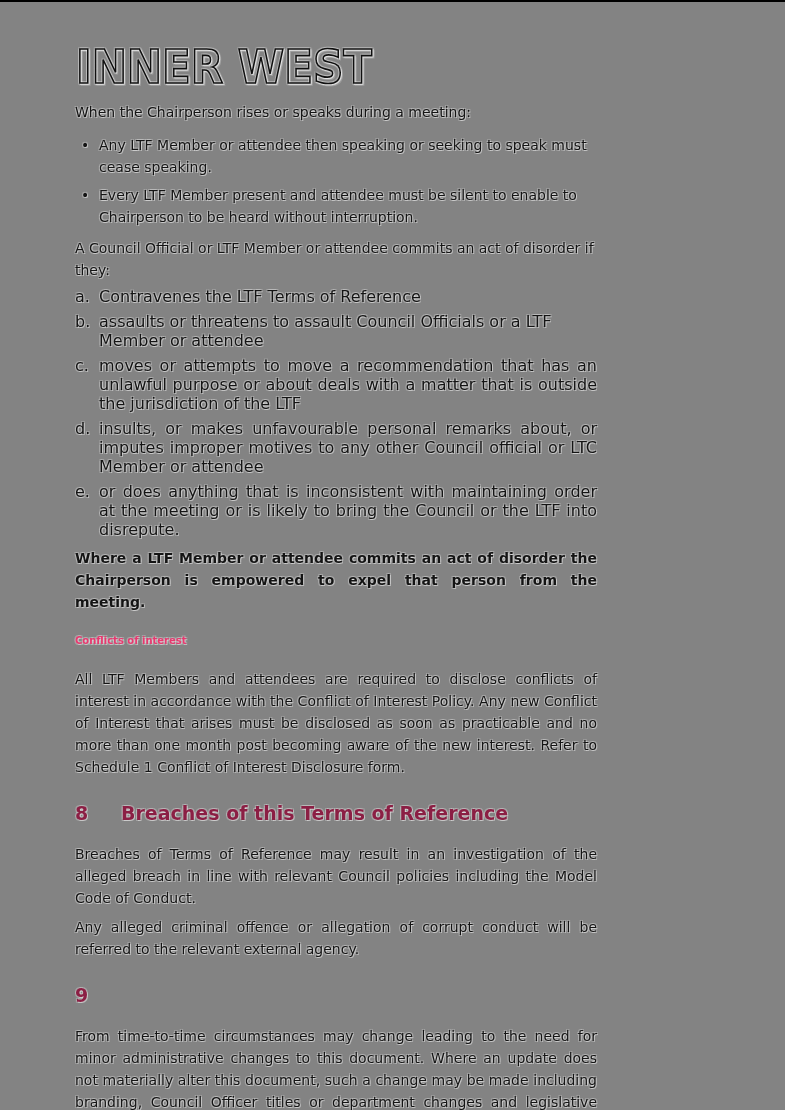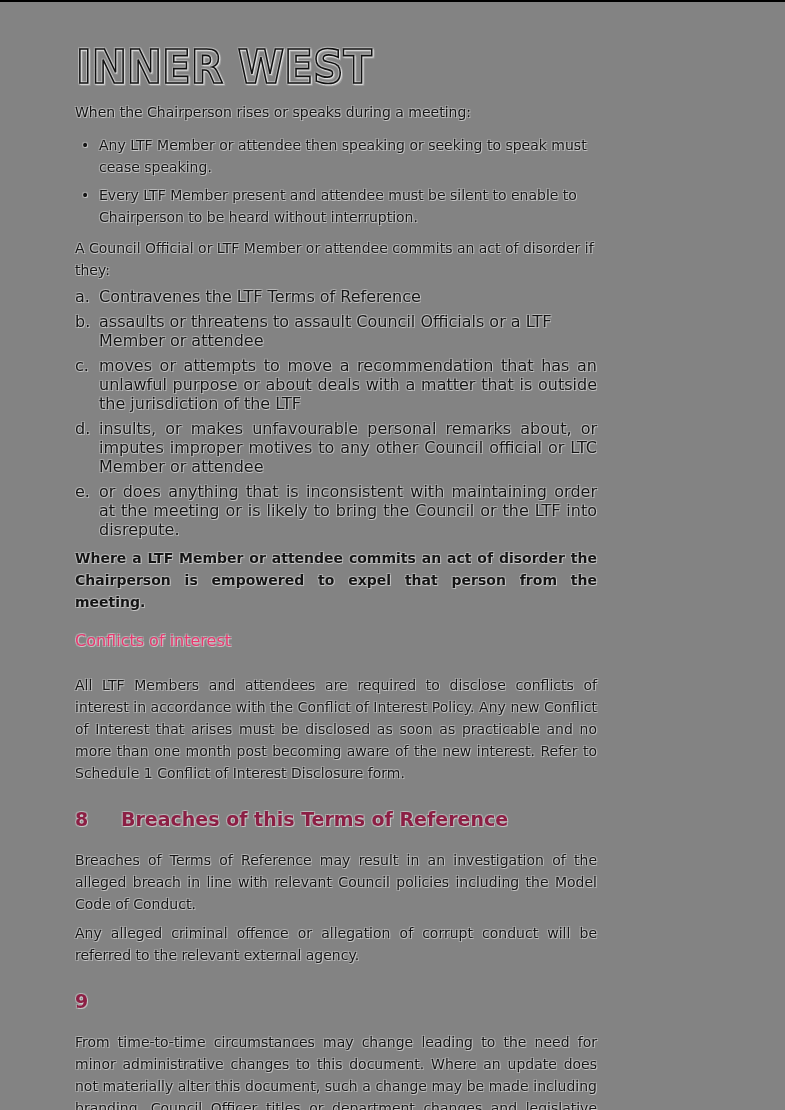--- a/index.html
+++ b/index.html
@@ -60,23 +60,23 @@
   }
   .para { margin-top: 9px; }
   .lettered { display: flex; margin-top: 6px; }
   .lettered .label { flex: 0 0 24px; }
   .lettered .text { flex: 1 1 auto; }
 
   .expel { font-weight: bold; margin-top: 8px; }
 
   .sub-heading {
     margin-top: 18px;
-    font-size: 16px;
+    font-size: 10px;
     line-height: 20px;
-    font-weight: normal;
+    font-weight: bold;
     color: #e8386f;
   }
   .conflicts-para { margin-top: 7px; }
 
   .section-heading {
     display: flex;
     margin-top: 22px;
     font-size: 19px;
     line-height: 27px;
     font-weight: bold;

